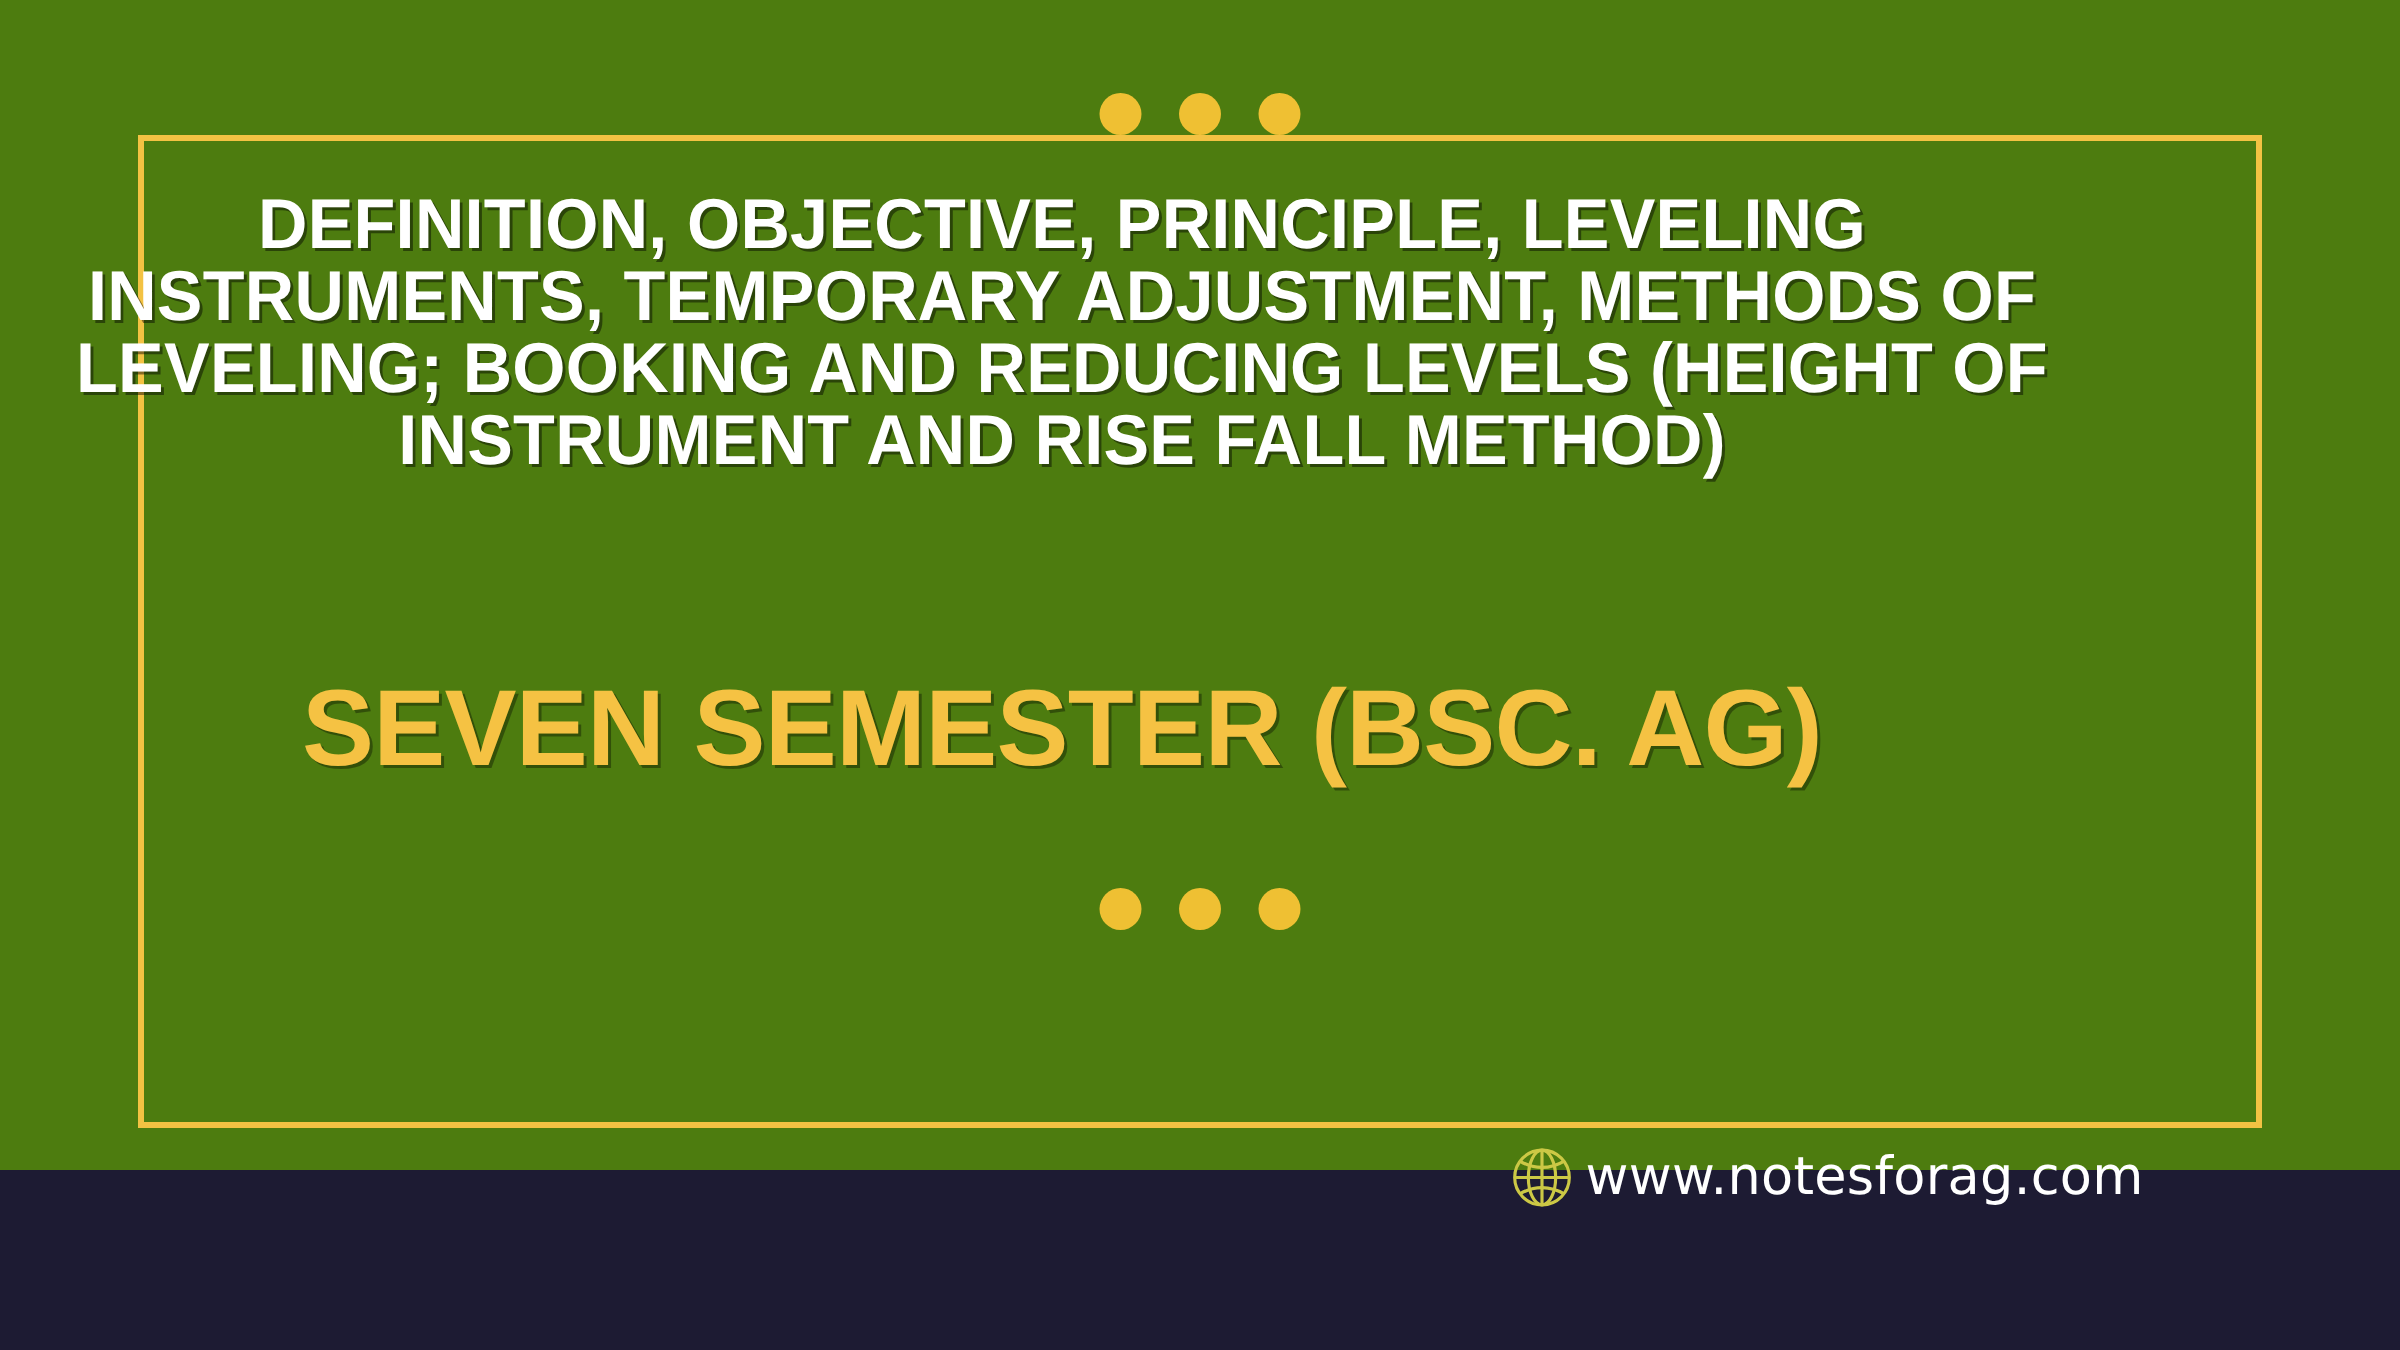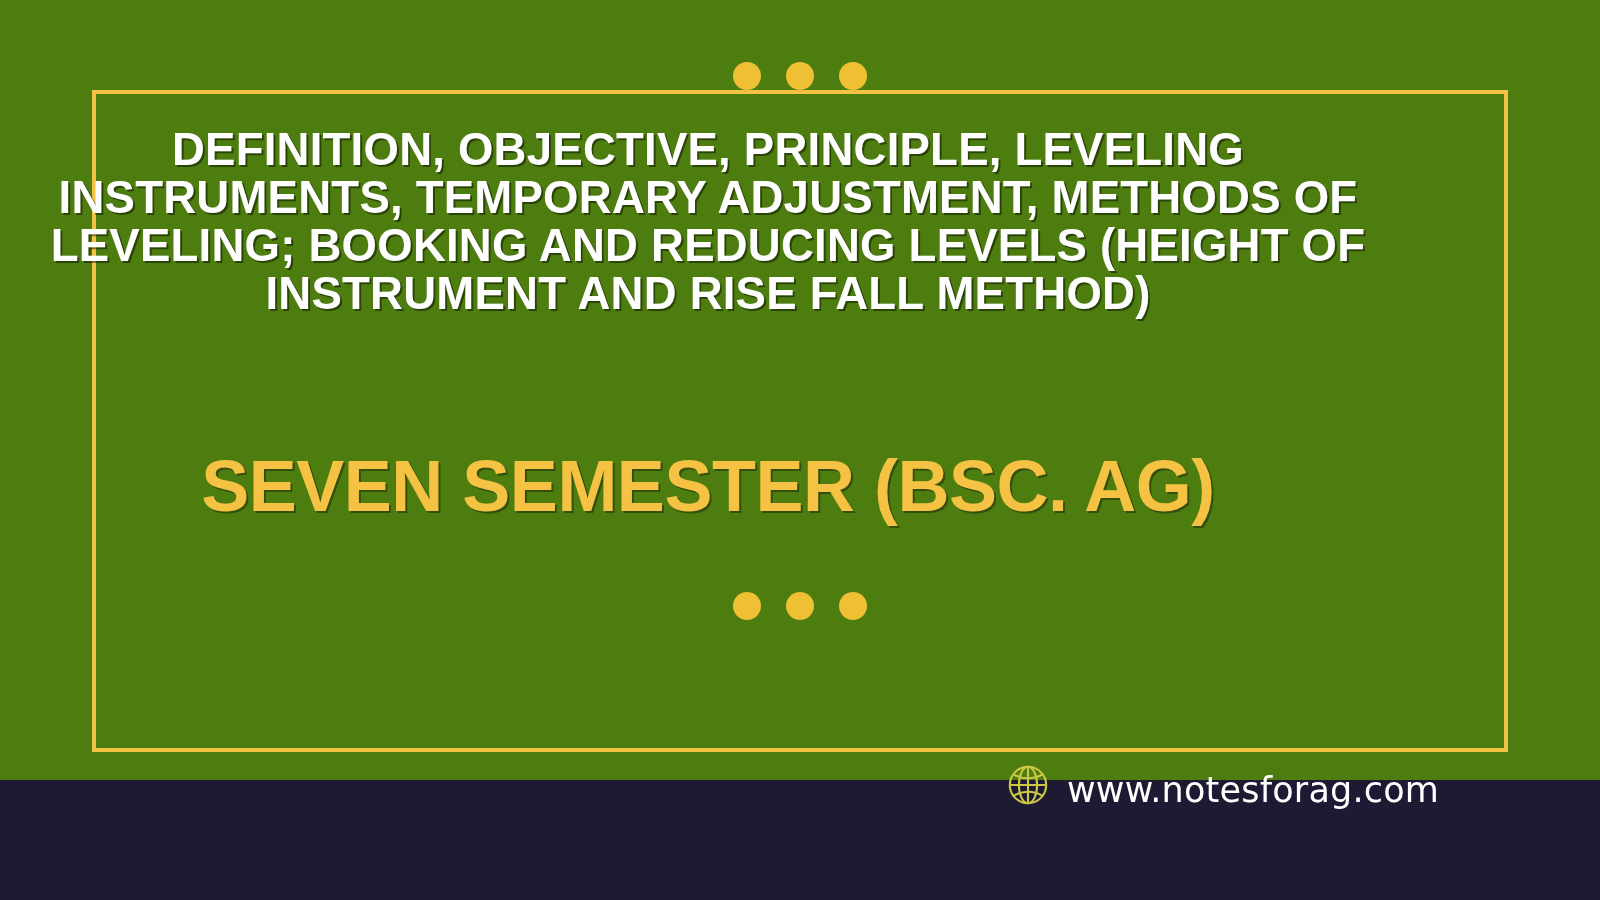--- a/index.html
+++ b/index.html
@@ -96,22 +96,22 @@
     text-transform: uppercase;
     text-shadow: 2px 2px 0 rgba(0,0,0,0.35);
   }
 
   
   #footer {
     position: absolute;
     left: 1005px;
     top: 762px;
     display: flex;
-    align-items: flex-end;
-    gap: 16px;
+    align-items: center;
+    gap: 6px;
   }
   #globe-icon {
     width: 46px;
     height: 46px;
     display: block;
   }
   #site-url {
     color: #ffffff;
     font-family: "DejaVu Sans", sans-serif;
     font-size: 35px;

